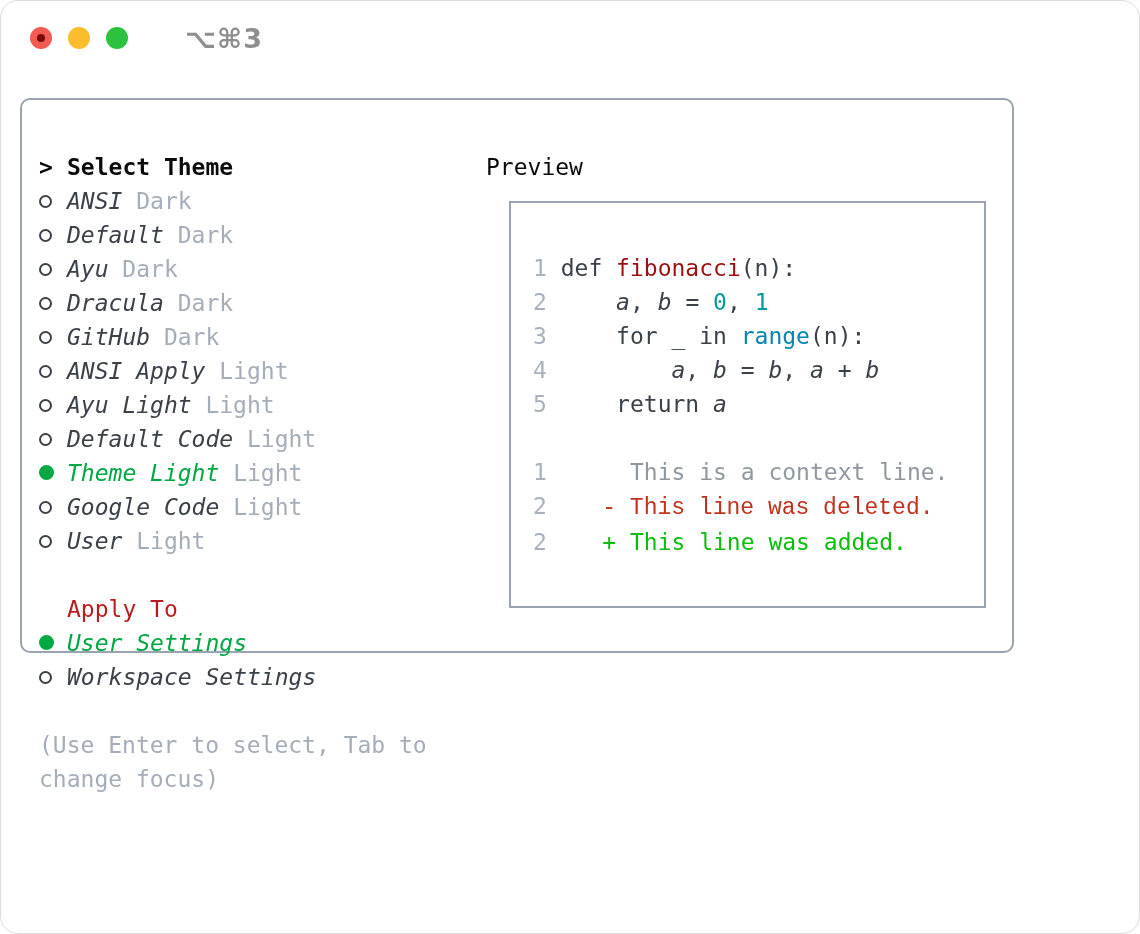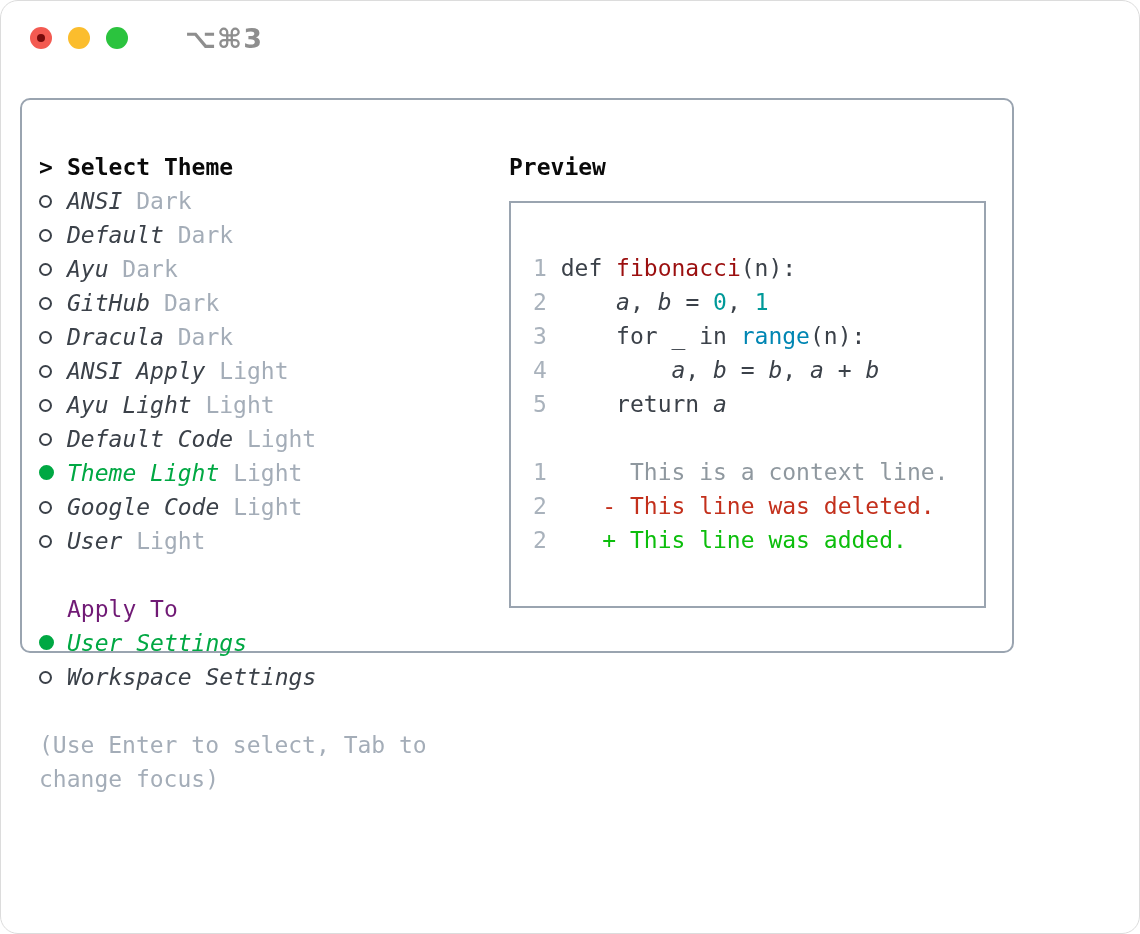--- a/index.html
+++ b/index.html
@@ -67,54 +67,54 @@
     padding:50px 0 14px 17px;
     font-size:23px;line-height:34px;
     color:var(--dark);
   }
   .left-col{width:445px;flex:none;}
   .right-col{flex:1;}
   .row{white-space:nowrap;height:34px;}
   .mk{display:inline-block;width:28px;}
   .arrow{font-weight:bold;color:var(--black);}
   .hdr{font-weight:bold;color:var(--black);}
-  .hdr2{color:#701a75;}
+  .hdr2{color:#b91c1c;}
   .circle{
     display:inline-block;width:13px;height:13px;
     border:2px solid var(--dark);border-radius:50%;
     position:relative;top:-1px;
   }
   .sel .circle{background:var(--green);border-color:var(--green);width:15px;height:15px;}
   .nm{color:var(--dark);font-style:italic;}
   .sel .nm{color:var(--green);}
   .vr{color:var(--gray);margin-left:0.6em;}
   .spacer{height:34px;}
   .help{
     color:var(--gray);
     max-width:29ch;
     white-space:normal;
   }
   
-  .preview-hdr{margin-left:25px;font-weight:bold;color:var(--black);height:34px;}
+  .preview-hdr{margin-left:2px;font-weight:normal;color:var(--black);height:34px;}
   .preview-box{
     margin:17px 0 0 25px;
     width:477px;height:407px;
     border:2px solid var(--border);
     padding:48px 0 0 22px;
     overflow:hidden;
   }
   .code-line{white-space:pre;min-height:34px;line-height:34px;}
   .tk-ln{color:var(--ln);}
   .tk-df{color:var(--dark);}
   .tk-fn{color:var(--fn);}
   .tk-num{color:var(--num);}
   .tk-bi{color:var(--bi);}
   .tk-it{color:var(--dark);font-style:italic;}
   .tk-ctx{color:var(--ctx);}
-  .tk-del{color:var(--del);}
+  .tk-del{color:var(--del);font-family:Liberation Mono, monospace;}
   .tk-add{color:var(--add);}
 </style>
 </head>
 <body>
 
 <div class="window">
 
   <div class="titlebar">
     <span class="tl-dot tl-red">
         <span class="tl-inner"></span>
@@ -135,24 +135,24 @@
       <div class="row item">
         <span class="mk"><span class="circle"></span></span><span class="nm">ANSI</span><span class="vr">Dark</span>
       </div>
       <div class="row item">
         <span class="mk"><span class="circle"></span></span><span class="nm">Default</span><span class="vr">Dark</span>
       </div>
       <div class="row item">
         <span class="mk"><span class="circle"></span></span><span class="nm">Ayu</span><span class="vr">Dark</span>
       </div>
       <div class="row item">
+        <span class="mk"><span class="circle"></span></span><span class="nm">Dracula</span><span class="vr">Dark</span>
+      </div>
+      <div class="row item">
         <span class="mk"><span class="circle"></span></span><span class="nm">GitHub</span><span class="vr">Dark</span>
-      </div>
-      <div class="row item">
-        <span class="mk"><span class="circle"></span></span><span class="nm">Dracula</span><span class="vr">Dark</span>
       </div>
       <div class="row item">
         <span class="mk"><span class="circle"></span></span><span class="nm">ANSI Apply</span><span class="vr">Light</span>
       </div>
       <div class="row item">
         <span class="mk"><span class="circle"></span></span><span class="nm">Ayu Light</span><span class="vr">Light</span>
       </div>
       <div class="row item">
         <span class="mk"><span class="circle"></span></span><span class="nm">Default Code</span><span class="vr">Light</span>
       </div>

